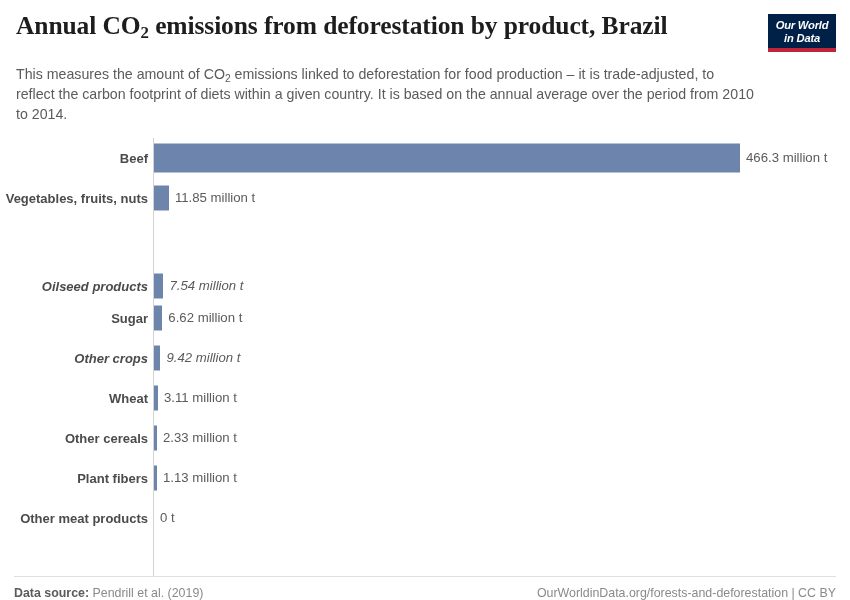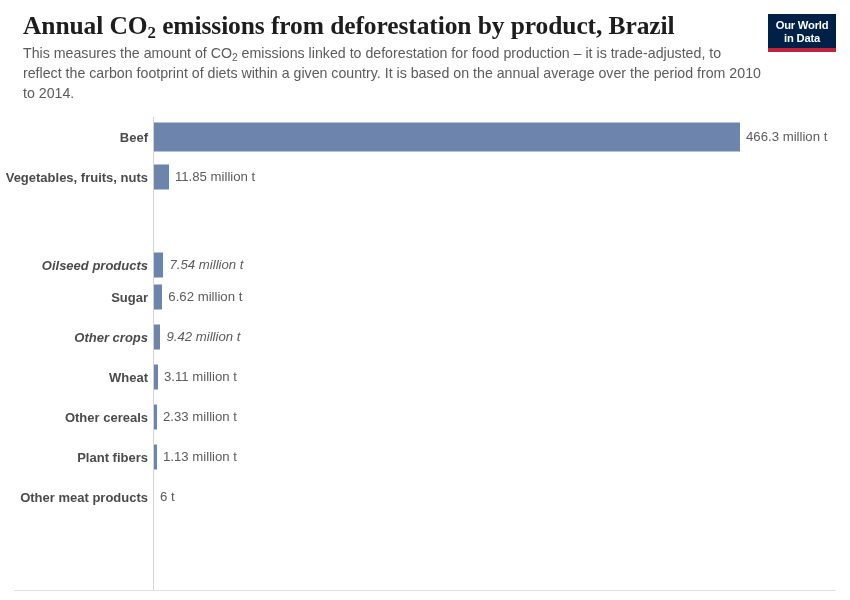--- a/index.html
+++ b/index.html
@@ -21,41 +21,41 @@
     box-sizing: border-box;
     padding: 0;
     position: relative;
     display: flex;
     flex-direction: column;
   }
 
   
   .header {
     position: relative;
-    padding: 12px 16px 0 23px;
+    padding: 12px 16px 0 16px;
     box-sizing: border-box;
   }
   .title {
     font-family: "Liberation Serif", "DejaVu Serif", serif;
     font-size: 25.5px;
     font-weight: 700;
     color: #1d1d1d;
     letter-spacing: -0.1px;
     line-height: 1.12;
     margin: 0;
     padding-right: 95px;
   }
   .title sub {
     font-size: 0.66em;
     vertical-align: baseline;
     position: relative;
     top: 4px;
   }
   .subtitle {
-    margin: 2px 0 0 0;
+    margin: 23px 0 0 0;
     font-size: 14.2px;
     line-height: 1.42;
     color: #5b5b5b;
     max-width: 740px;
     font-weight: 400;
   }
   .subtitle sub {
     font-size: 0.72em;
     vertical-align: baseline;
     position: relative;
@@ -75,20 +75,21 @@
     text-align: center;
   }
   .logo-line {
     color: #ffffff;
     font-family: "Liberation Sans", sans-serif;
     font-size: 11.2px;
     font-weight: 700;
     line-height: 1.18;
     letter-spacing: -0.2px;
     white-space: nowrap;
+    font-style: italic;
   }
 
   
   .plot {
     position: relative;
     flex: 1 1 auto;
     margin-top: 14px;
   }
   .axis-line {
     position: absolute;
@@ -239,22 +240,26 @@
           <div class="bar" style="width: 3px; background: rgb(109, 133, 173);"></div>
           <div class="bar-value" style="left: 163px;">2.33 million t</div>
         </div>
         <div class="row" style="top: 320px;">
           <div class="row-label">Plant fibers</div>
           <div class="bar" style="width: 3px; background: rgb(109, 133, 173);"></div>
           <div class="bar-value" style="left: 163px;">1.13 million t</div>
         </div>
         <div class="row" style="top: 360px;">
           <div class="row-label">Other meat products</div>
-          <div class="bar-value" style="left: 160px;">6 t</div>
+          <div class="bar-value" style="left: 160px;">0 t</div>
         </div>
       </div>
   </div>
 
   <div class="footer">
     <div class="footer-rule"></div>
+    <div class="footer-top">
+      <div class="footer-source"><strong>Data source:</strong> <span class="src-val">Pendrill et al. (2019)</span></div>
+      <a class="footer-link" href="#">OurWorldinData.org/forests-and-deforestation | CC BY</a>
+    </div>
   </div>
 
 </div>
 
 </body></html>

